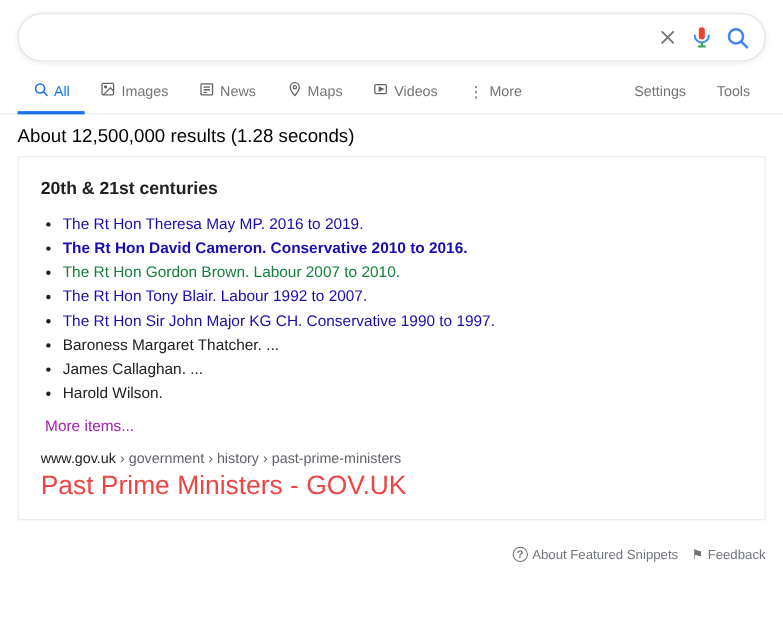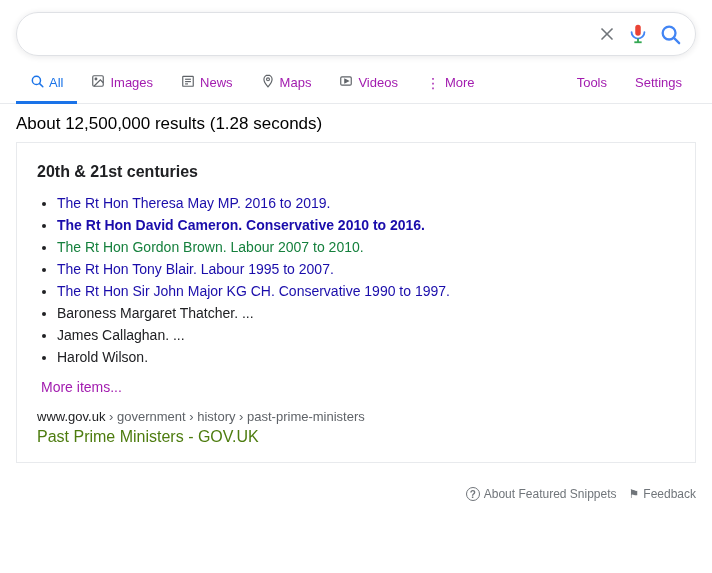--- a/index.html
+++ b/index.html
@@ -81,21 +81,21 @@
       padding: 0 16px;
       gap: 0;
     }
 
     .nav-tab {
       display: flex;
       align-items: center;
       gap: 5px;
       padding: 10px 14px;
       font-size: 13px;
-      color: #a21caf;
+      color: #737373;
       cursor: pointer;
       text-decoration: none;
       border-bottom: 3px solid transparent;
       margin-bottom: -1px;
       white-space: nowrap;
     }
 
     .nav-tab.active {
       color: #1a73e8;
       border-bottom: 3px solid #1a73e8;
@@ -171,22 +171,22 @@
       font-size: 13px;
       color: #202124;
       margin-bottom: 4px;
     }
 
     .snippet-url-text {
       color: #5f6368;
     }
 
     .snippet-page-title a {
-      font-size: 16px;
-      color: #4d7c0f;
+      font-size: 24px;
+      color: #ef4444;
       text-decoration: none;
     }
 
     
     .page-footer {
       display: flex;
       justify-content: flex-end;
       align-items: center;
       padding: 8px 16px;
       gap: 12px;
@@ -295,24 +295,24 @@
         </svg>
     </span>
     <span>Videos</span>
   </a>
   <a class="nav-tab">
     <span class="nav-tab-icon">⋮</span>
     <span>More</span>
   </a>
   <div class="nav-settings-tools">
     <a class="nav-tab">
-      <span>Tools</span>
+      <span>Settings</span>
     </a>
     <a class="nav-tab">
-      <span>Settings</span>
+      <span>Tools</span>
     </a>
   </div>
 </nav>
 
 <div class="results-count">
   <span>About 12,500,000 results (1.28 seconds)</span>
 </div>
 
 <div class="main-content">
 
@@ -323,21 +323,21 @@
       <li>
         <a href="#" style="color:#1a0dab; text-decoration:none;">The Rt Hon Theresa May MP. 2016 to 2019.</a>
       </li>
       <li>
         <a href="#" style="color:#1a0dab; text-decoration:none;font-weight:bold;">The Rt Hon David Cameron. Conservative 2010 to 2016.</a>
       </li>
       <li>
         <a href="#" style="color:#15803d; text-decoration:none;">The Rt Hon Gordon Brown. Labour 2007 to 2010.</a>
       </li>
       <li>
-        <a href="#" style="color:#1a0dab; text-decoration:none;">The Rt Hon Tony Blair. Labour 1995 to 2007.</a>
+        <a href="#" style="color:#1a0dab; text-decoration:none;">The Rt Hon Tony Blair. Labour 1992 to 2007.</a>
       </li>
       <li>
         <a href="#" style="color:#1a0dab; text-decoration:none;">The Rt Hon Sir John Major KG CH. Conservative 1990 to 1997.</a>
       </li>
       <li>
         <span>Baroness Margaret Thatcher. ...</span>
       </li>
       <li>
         <span>James Callaghan. ...</span>
       </li>

